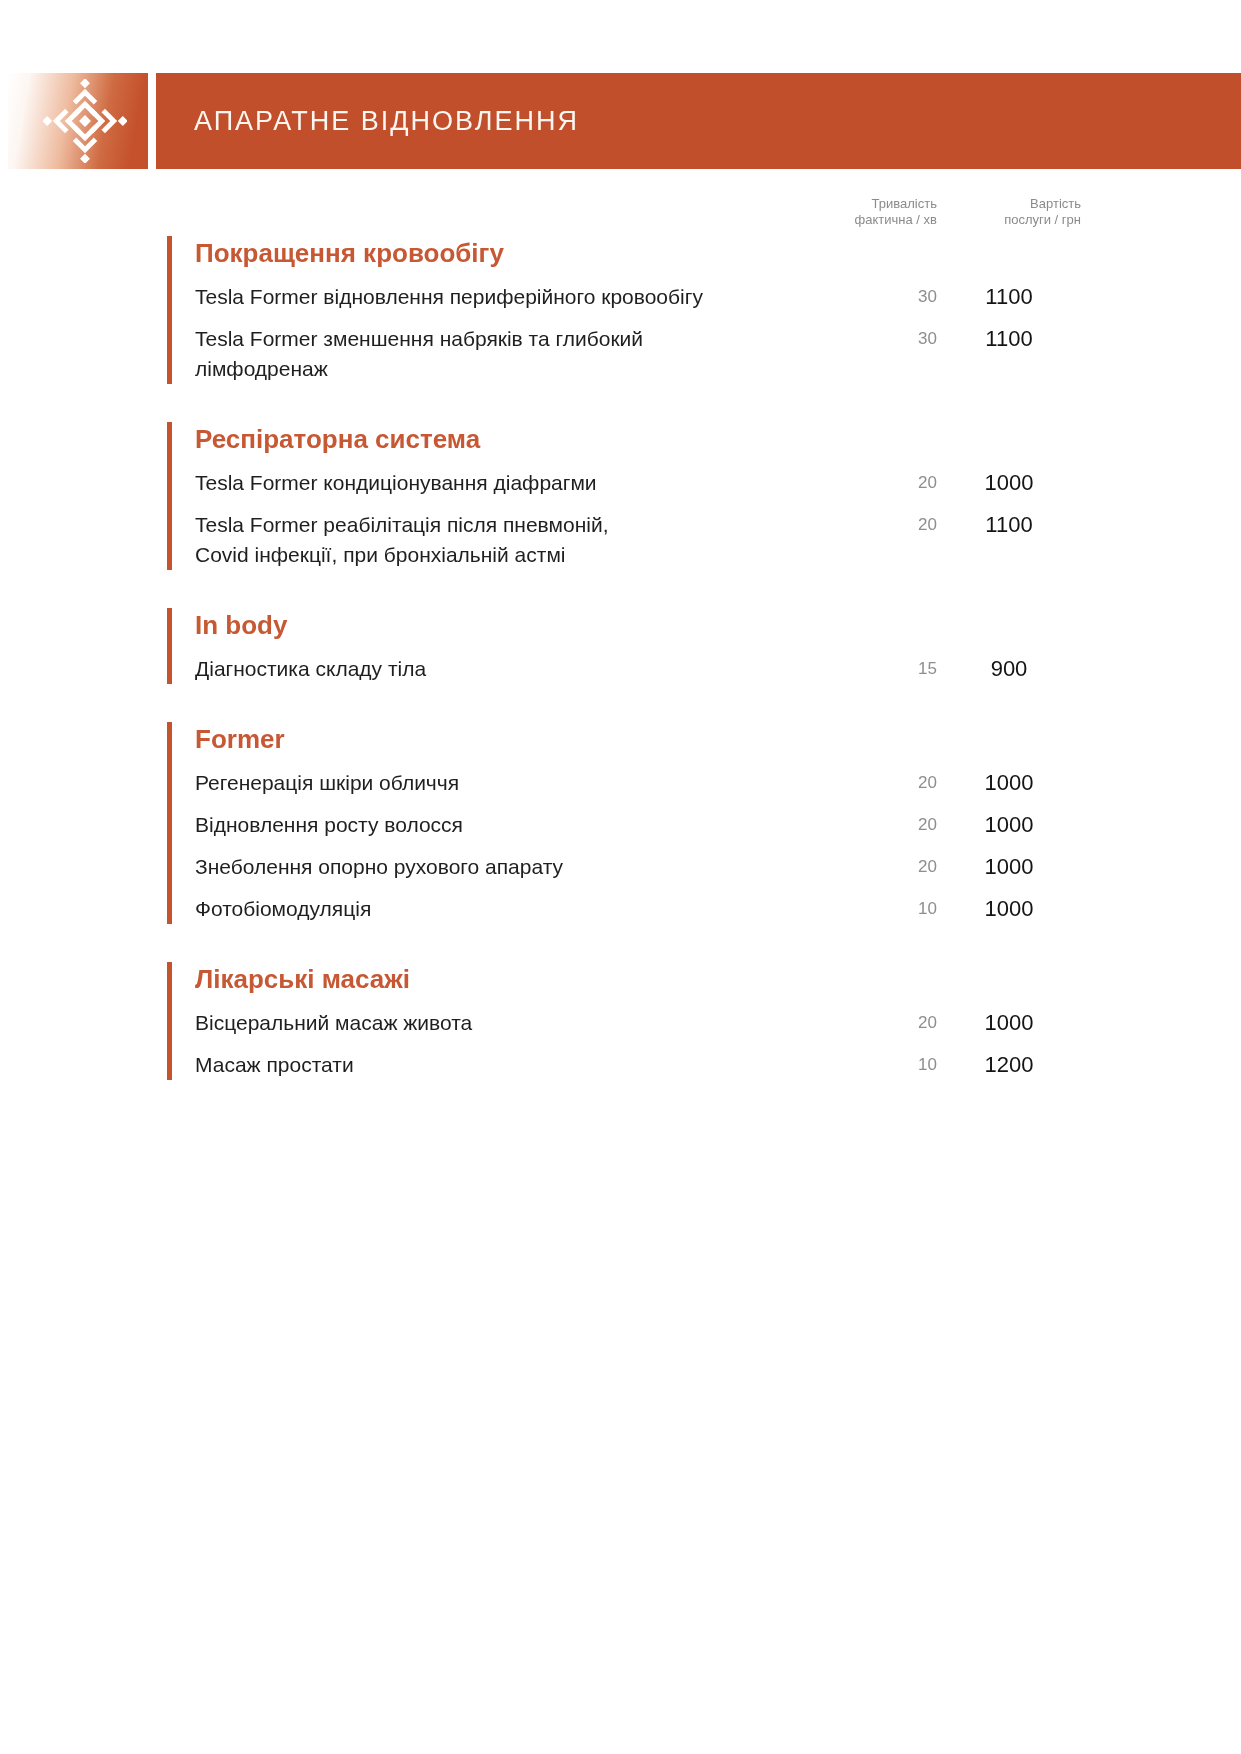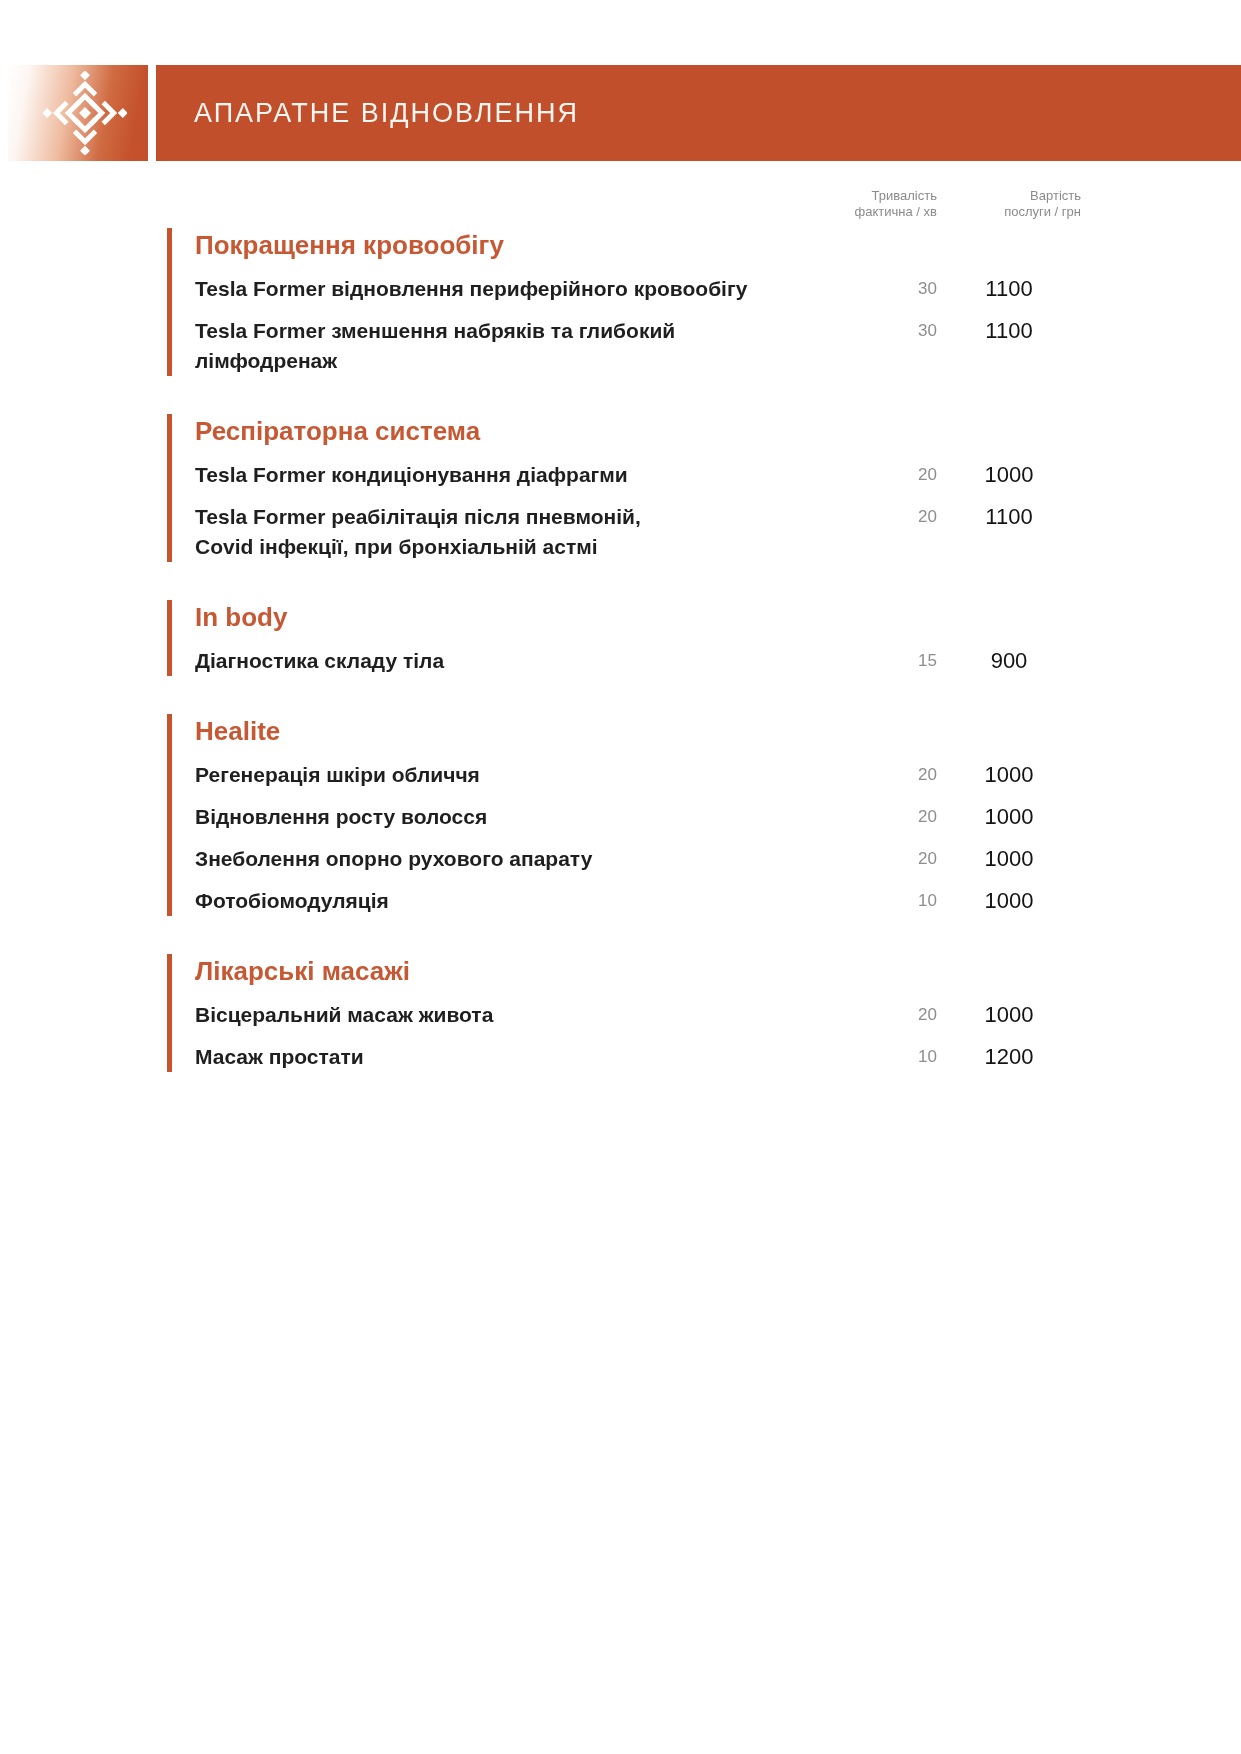--- a/index.html
+++ b/index.html
@@ -1,19 +1,19 @@
 <!DOCTYPE html>
 <html lang="uk"><head>
 <meta charset="utf-8">
 <style>
   * { margin:0; padding:0; box-sizing:border-box; }
   html,body { background:#ffffff; }
   body { font-family:"Liberation Sans", sans-serif; }
   .page {
-    position:relative; width:1241px; height:1308px; margin:0 auto;
+    position:relative; width:1241px; height:1308px; margin:8px auto;
     background:#ffffff; overflow:hidden;
   }
 
   
   .masthead { position:absolute; top:65px; left:0; right:0; height:96px; }
   .logo-box {
     position:absolute; left:8px; top:0; width:140px; height:96px;
     background:linear-gradient(100deg,#ffffff 0%,#fdf6f2 14%,#eebb9f 42%,#cf6b42 68%,#c4512c 88%);
     display:flex; align-items:center; justify-content:center;
   }
@@ -46,21 +46,21 @@
     padding-left:23px;
     margin-bottom:38px;
   }
   section h2 {
     color:#c75834; font-size:26px; font-weight:700;
     line-height:34px; margin-bottom:6px;
   }
   .row { display:flex; align-items:flex-start; margin-top:12px; }
   .cell.name {
     flex:1; max-width:700px; font-size:21px; line-height:30px;
-    color:#1f1f1f; white-space:pre-line;font-weight:bold;
+    color:#1f1f1f; white-space:pre-line;
   }
   .cell.dur {
     width:120px; margin-left:auto; text-align:right;
     font-size:17px; line-height:30px; color:#8e8e8e;
   }
   .cell.price {
     width:144px; text-align:center;
     font-size:22px; line-height:30px; color:#141414;
   }
 
@@ -143,21 +143,21 @@
     <section>
       <h2>In body</h2>
       <div class="row">
         <div class="cell name">Діагностика складу тіла</div>
         <div class="cell dur">15</div>
         <div class="cell price">900</div>
       </div>
     </section>
 
     <section>
-      <h2>Healite</h2>
+      <h2>Former</h2>
       <div class="row">
         <div class="cell name">Регенерація шкіри обличчя</div>
         <div class="cell dur">20</div>
         <div class="cell price">1000</div>
       </div>
       <div class="row">
         <div class="cell name">Відновлення росту волосся</div>
         <div class="cell dur">20</div>
         <div class="cell price">1000</div>
       </div>

